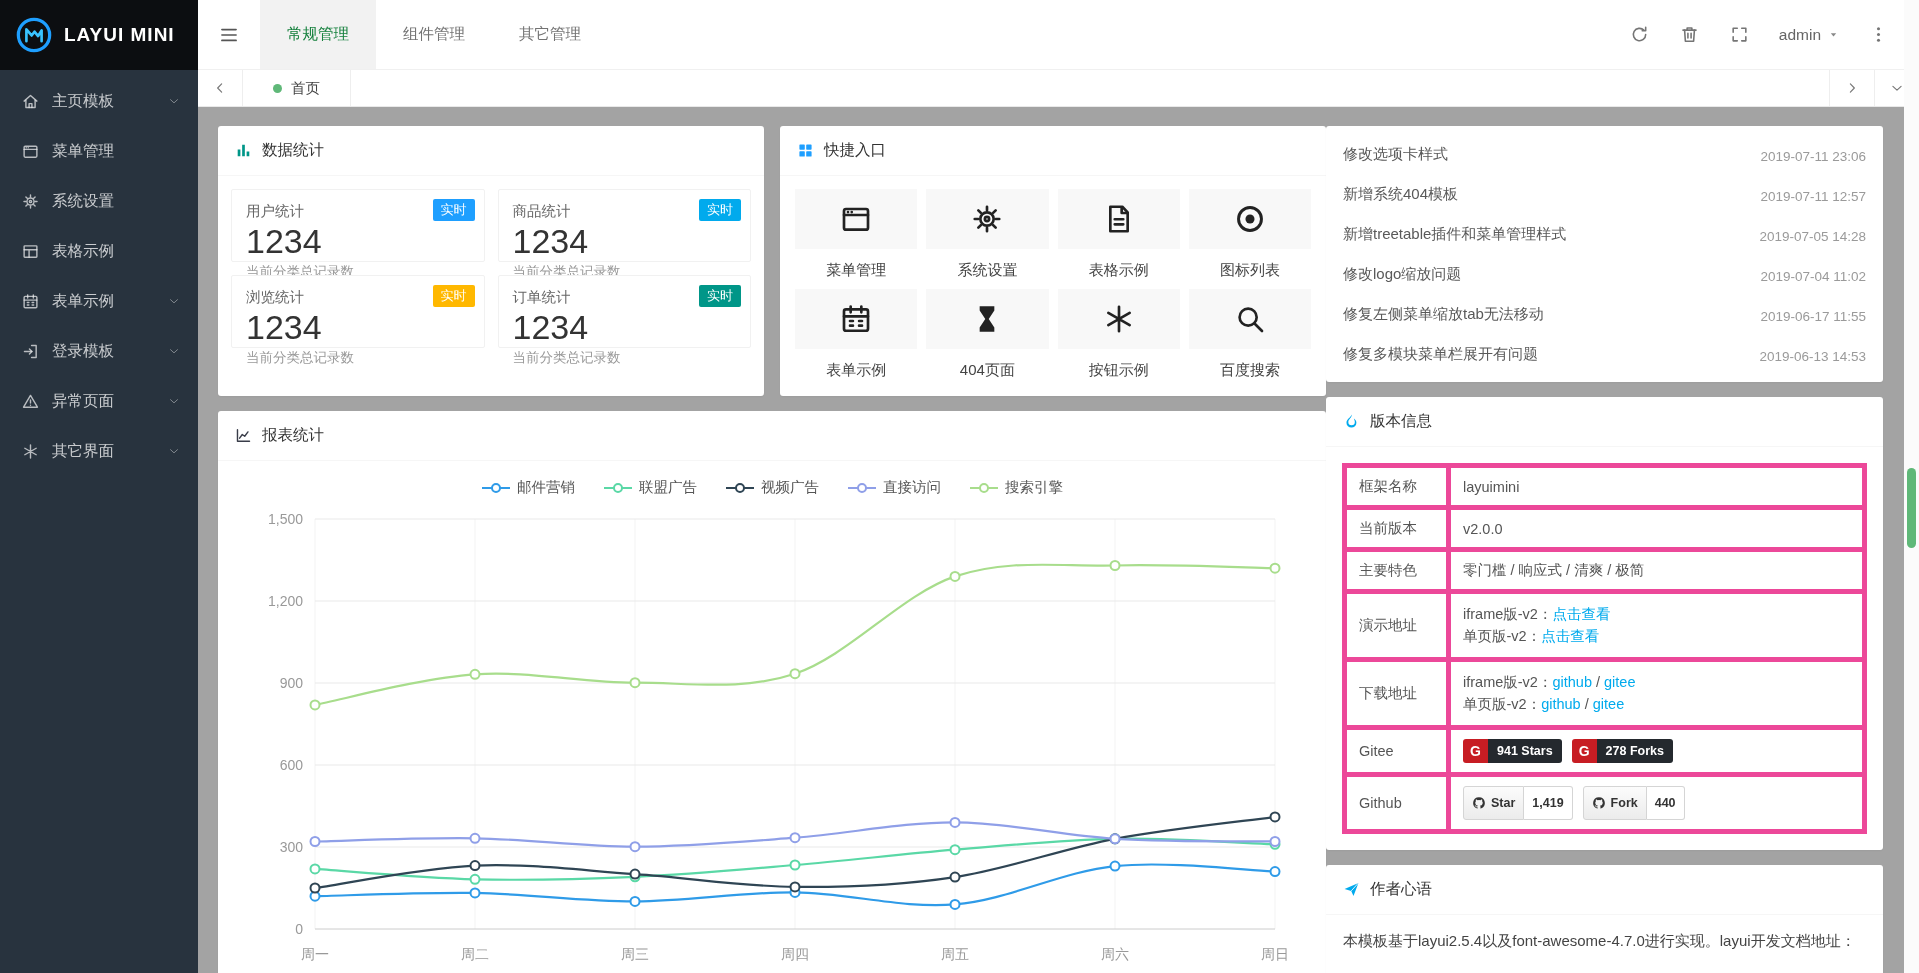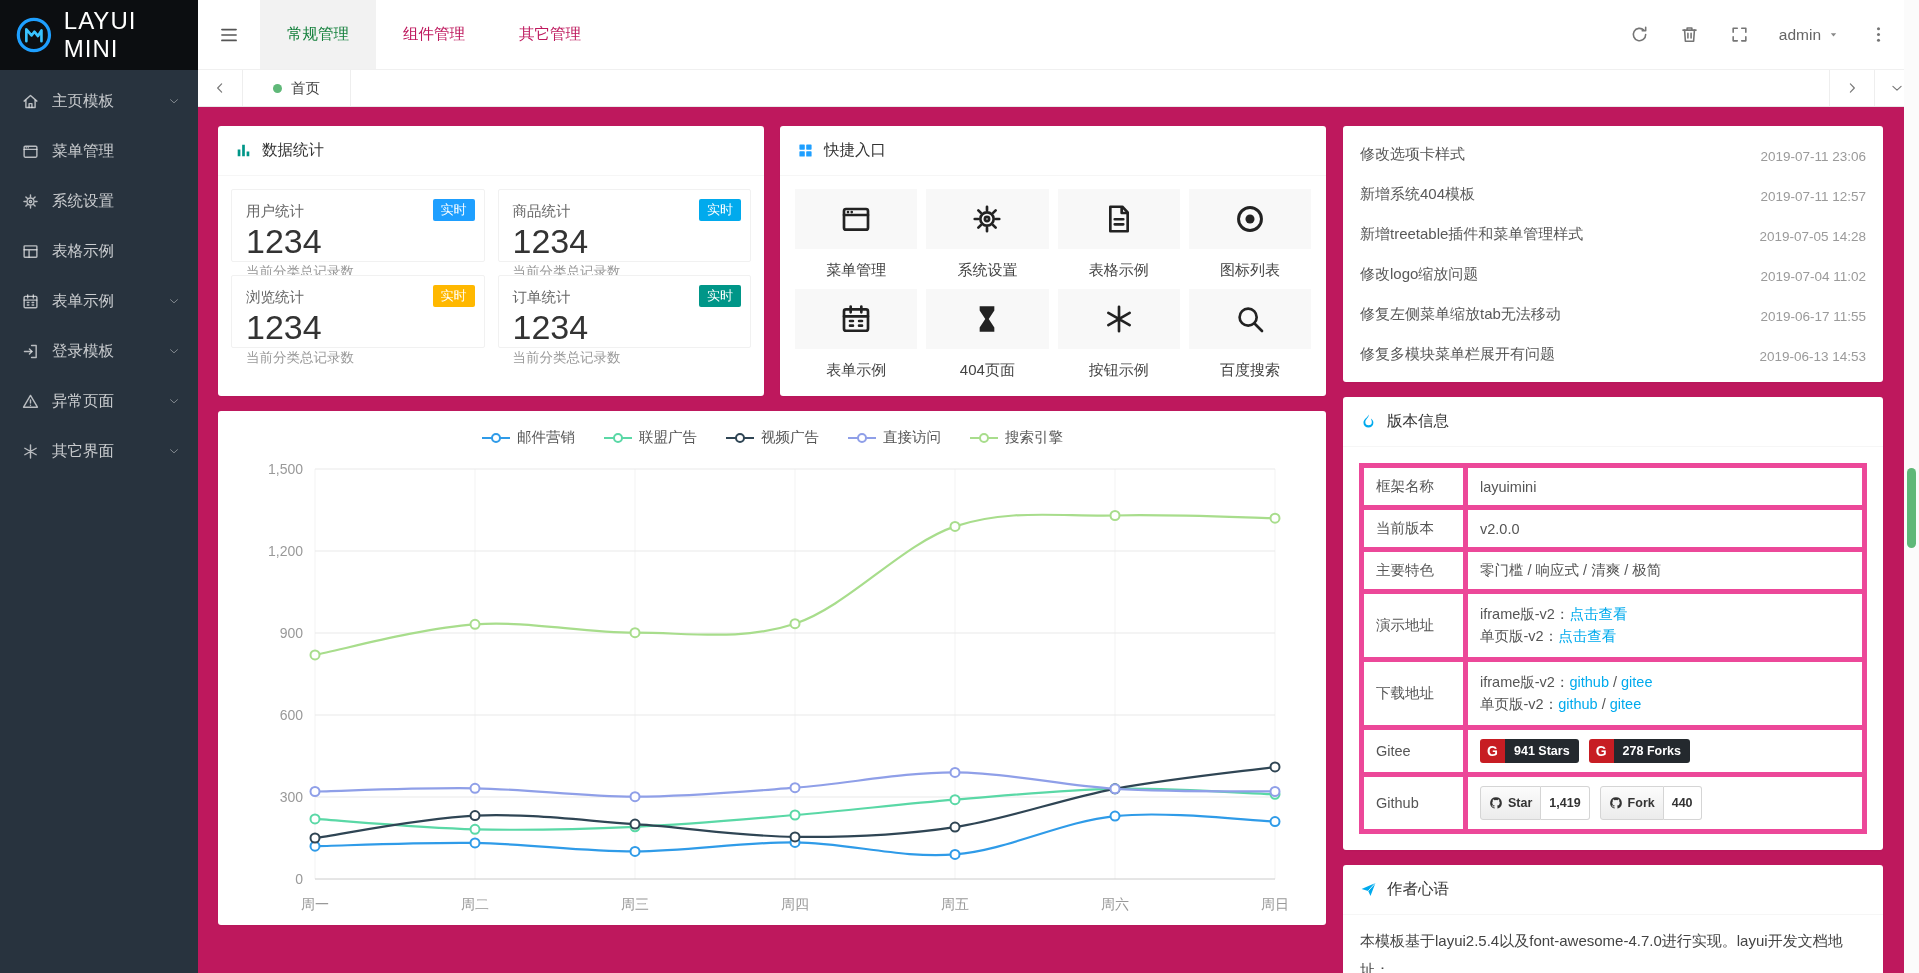--- a/index.html
+++ b/index.html
@@ -2,53 +2,53 @@
 <html><head>
 <meta charset="utf-8">
 <style>
 *{box-sizing:border-box;margin:0;padding:0}
 html,body{width:1919px;height:973px;overflow:hidden;font-family:"Liberation Sans","DejaVu Sans",sans-serif;background:#f2f2f2;color:#333;font-size:16px}
 .app{display:flex;width:100%;height:100%;position:relative}
 
 .sidebar{flex:0 0 198px;background:#28333E;display:flex;flex-direction:column}
 .logo{height:70px;background:#0C0E11;display:flex;align-items:center;gap:11px;padding-left:15px;cursor:pointer}
 .logo svg{width:38px;height:38px}
-.logo-text{color:#fff;font-size:24px;font-weight:normal;letter-spacing:1px}
+.logo-text{color:#fff;font-size:19px;font-weight:bold;letter-spacing:1px}
 .menu{padding-top:6px}
 .menu-item{height:50px;display:flex;align-items:center;color:rgba(255,255,255,.75);font-size:15.5px;padding:0 18px 0 22px;cursor:pointer}
 .mi-icon{width:17px;height:17px;margin-right:13px;opacity:.9;flex:0 0 17px}
 .mi-icon svg{width:100%;height:100%;display:block}
 .mi-label{flex:1}
 .mi-caret{width:12px;height:12px;opacity:.55}
 .mi-caret svg{width:100%;height:100%;display:block}
 
 .main{flex:1;display:flex;flex-direction:column;min-width:0}
 .topbar{height:70px;background:#fff;display:flex;align-items:stretch;border-bottom:1px solid #f0f0f0}
 .hamburger{width:62px;display:flex;align-items:center;justify-content:center;color:#555;cursor:pointer}
 .hamburger svg{width:20px;height:20px}
 .top-tabs{display:flex}
-.top-tab{padding:0 27px;display:flex;align-items:center;font-size:15.5px;color:#be185d;cursor:pointer}
+.top-tab{padding:0 27px;display:flex;align-items:center;font-size:15.5px;color:#737373;cursor:pointer}
 .top-tab.active{background:#f2f2f2;color:#15803d}
 .top-actions{margin-left:auto;display:flex;align-items:stretch;padding-right:16px}
 .ta-icon{width:50px;display:flex;align-items:center;justify-content:center;color:#757575;cursor:pointer}
 .ta-icon svg{width:19px;height:19px}
 .ta-user{display:flex;align-items:center;gap:7px;color:#666;font-size:15.5px;padding:0 14px;cursor:pointer}
 .ta-caret{width:11px;height:11px;color:#888}
 .ta-caret svg{width:100%;height:100%;display:block}
 
 .tabstrip{height:37px;background:#fff;display:flex;align-items:stretch;border-bottom:1px solid #e9e9e9}
 .ts-cell{width:45px;display:flex;align-items:center;justify-content:center;color:#777;cursor:pointer}
 .ts-cell svg{width:14px;height:14px}
 .ts-cell.br{border-right:1px solid #eee}
 .ts-cell.bl{border-left:1px solid #eee}
 .ts-tab{display:flex;align-items:center;gap:9px;padding:0 30px;border-right:1px solid #eee;font-size:14.5px;color:#444;cursor:pointer}
 .ts-dot{width:9px;height:9px;border-radius:50%;background:currentColor}
 .ts-fill{flex:1}
 
-.content{flex:1;overflow:hidden;padding:19px 36px 0 20px;display:flex;gap:17px;background:#be185d}
+.content{flex:1;overflow:hidden;padding:19px 36px 0 20px;display:flex;background:#a3a3a3}
 .col-left{flex:0 0 1108px;display:flex;flex-direction:column;gap:15px}
 .col-right{flex:1;display:flex;flex-direction:column;gap:15px;min-width:0}
 .card{background:#fff;border-radius:3px;box-shadow:0 1px 2px rgba(0,0,0,.04)}
 .card-head{display:flex;align-items:center;gap:10px;padding:14px 17px;border-bottom:1px solid #f6f6f6}
 .ch-icon{width:17px;height:17px;flex:0 0 17px}
 .ch-icon svg{width:100%;height:100%;display:block}
 .ch-title{font-size:15.5px;color:#333}
 .row-top{display:flex;gap:16px}
 .row-top .card{flex:1}
 
@@ -476,20 +476,31 @@
                     </svg>
                   </div>
                   <div class="quick-label">百度搜索</div>
                 </div>
               </div>
           </section>
 
         </div>
 
         <section class="card">
+          <div class="card-head">
+            <span class="ch-icon" style="color: rgb(57, 61, 73);">
+                <svg viewBox="0 0 24 24">
+                  <g fill="none" stroke="currentColor" stroke-width="2" stroke-linecap="round" stroke-linejoin="round">
+                    <path d="M3.5 3.8V20h17"></path>
+                    <path d="M6.5 15.8l3.8-5.2 3.4 2.5 4.6-6.2"></path>
+                  </g>
+                </svg>
+              </span>
+            <span class="ch-title">报表统计</span>
+          </div>
           <div class="report-body">
             <div class="legend" id="legend">
                 <span class="legend-item">
                   <svg width="30" height="12" viewBox="0 0 30 12">
                     <line x1="1" y1="6" x2="29" y2="6" stroke="#2F9BE8" stroke-width="2"></line>
                     <circle cx="15" cy="6" r="4" fill="#fff" stroke="#2F9BE8" stroke-width="2"></circle>
                   </svg>
                   <span>邮件营销</span>
                 </span>
                 <span class="legend-item">

